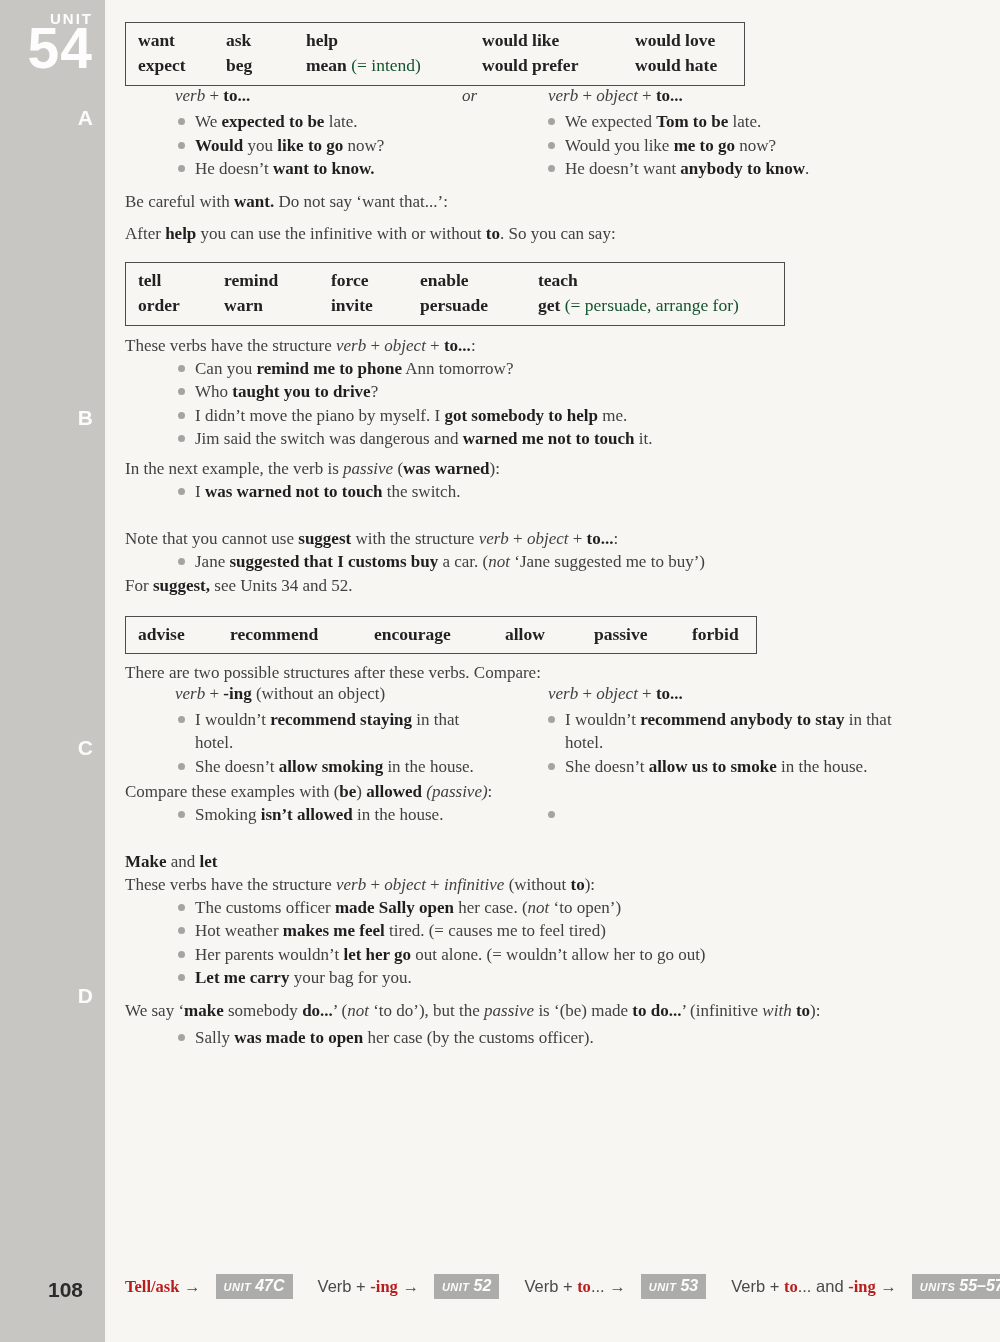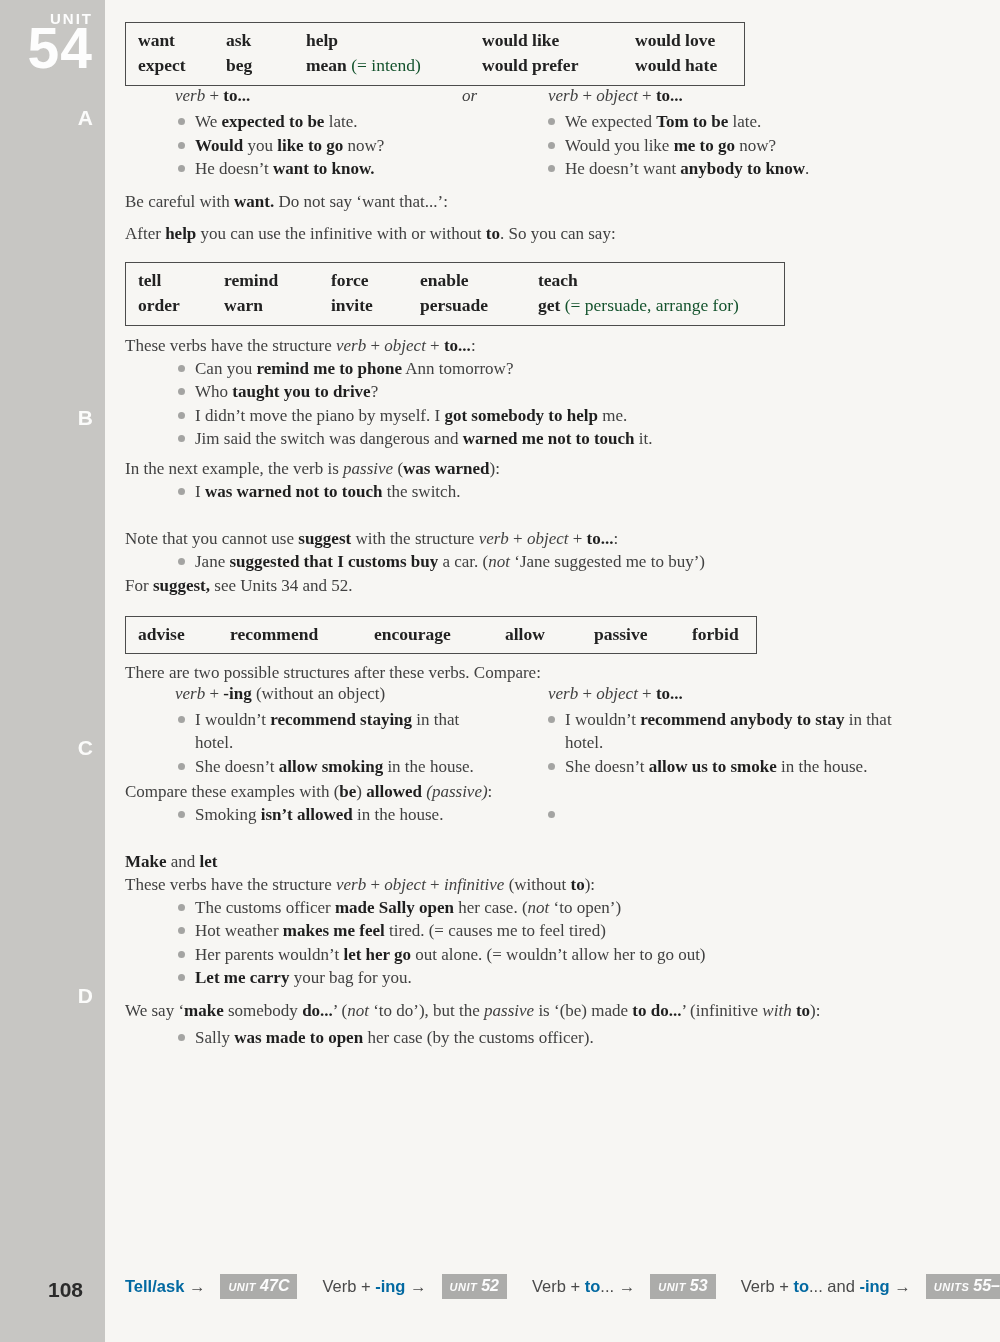--- a/index.html
+++ b/index.html
@@ -45,21 +45,21 @@
   .twocol .lcol { width:423px; flex:none; }
   .twocol .rcol { flex:1; }
 
   
   .footer { position:absolute; left:0; top:1274px; width:1000px; height:40px;
             font-family:"Liberation Sans", sans-serif; }
   .pagenum { position:absolute; left:48px; top:4px; font-size:21px; font-weight:bold; color:#2b2b2b; }
   .crossrefs { position:absolute; left:125px; top:0; display:flex; align-items:center; }
   .fitem { display:flex; align-items:center; margin-right:25px; }
   .flabel { font-size:16.5px; color:#4a4a4a; white-space:nowrap; }
-  .flabel .b { color:#0369a1; }
+  .flabel .b { color:#b91c1c;font-family:Liberation Serif, serif; }
   .fbadge { margin-left:15px; background:#acacaa; color:#fcfcfc; padding:3px 8px 4px 8px;
             font-style:italic; font-weight:bold; white-space:nowrap; }
   .fbadge .w { font-size:11px; letter-spacing:0.5px; margin-right:4px; }
   .fbadge .n { font-size:16px; }
 </style>
 </head>
 <body>
 
 <div class="page">
 

